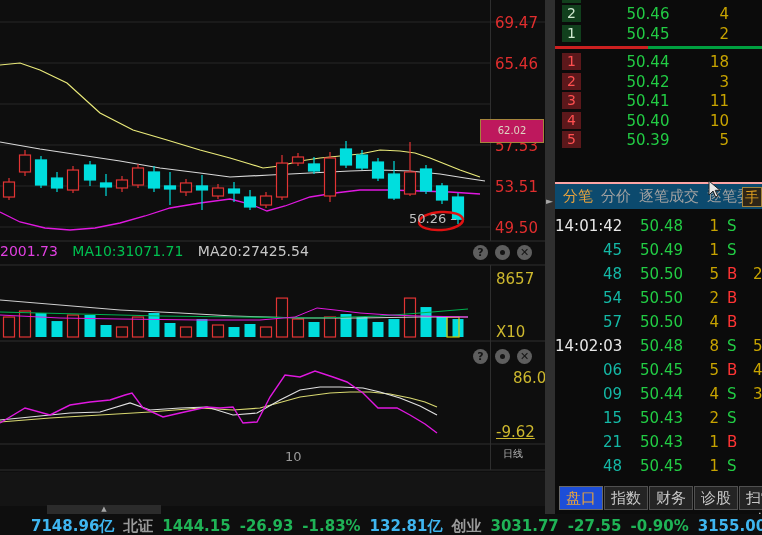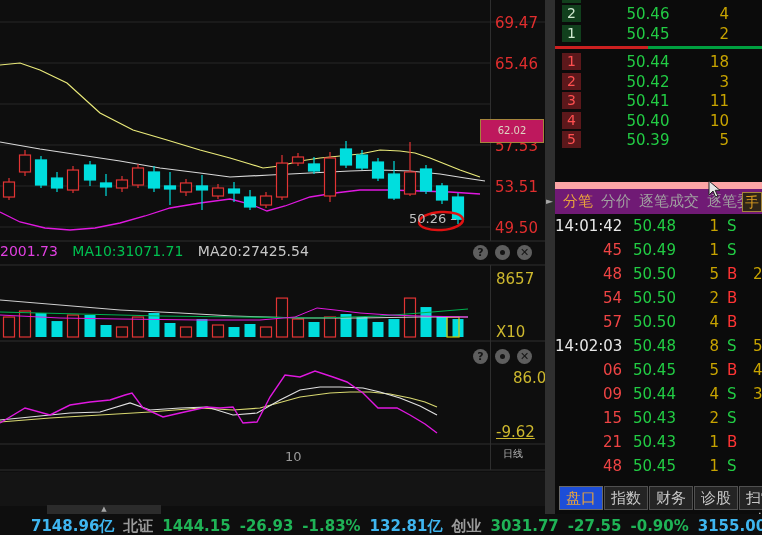--- a/index.html
+++ b/index.html
@@ -36,31 +36,31 @@
   .lvbox{position:absolute;left:7px;top:1px;width:19px;height:17px;line-height:17px;text-align:center;font-size:14px;}
   .lv-ask{background:#11401d;color:#cfe8cf;}
   .lv-bid{background:#5c181b;color:#ff5050;}
   .ob-price{position:absolute;left:55px;width:76px;text-align:center;color:#22cc44;}
   .ob-vol{position:absolute;left:128px;width:46px;text-align:right;color:#c8a400;}
   .ob-divider{position:absolute;left:0;top:46px;width:207px;height:3px;font-size:0;}
   .ob-divider .r{display:inline-block;width:45%;height:3px;background:#cc2020;}
   .ob-divider .g{display:inline-block;width:55%;height:3px;background:#00a040;}
   .ob-link{position:absolute;left:0;top:156px;width:207px;text-align:center;padding-left:14px;box-sizing:border-box;
            color:#c9902a;}
-  .tabstrip{position:absolute;left:0;top:182px;width:207px;height:25px;background:#701a75;
-            border-top:7px solid #fca5a5;}
+  .tabstrip{position:absolute;left:0;top:182px;width:207px;height:25px;background:#0c4a6e;
+            border-top:2px solid #fca5a5;}
   .rtab{position:absolute;top:0;height:25px;line-height:25px;color:#a0a0a0;}
   .rtab.active{color:#e8a33d;}
   .handbadge{position:absolute;left:187px;top:3px;width:18px;height:18px;line-height:18px;text-align:center;
              color:#e0a020;border:1px solid #a5853c;background:#2e2517;font-size:14px;}
   .trades{position:absolute;left:0;top:214px;width:207px;}
   .trow{position:relative;height:24px;line-height:24px;}
   .t-time{position:absolute;left:0;width:67px;text-align:right;}
-  .t-time.full{color:#e8e8e8;} .t-time.sec{color:#ef4444;}
-  .t-price{position:absolute;left:78px;width:50px;text-align:left;color:#22cc44;}
+  .t-time.full{color:#e8e8e8;} .t-time.sec{color:#14b8a6;}
+  .t-price{position:absolute;left:78px;width:50px;text-align:right;color:#22cc44;}
   .t-vol{position:absolute;left:136px;width:28px;text-align:right;color:#c8a400;}
   .t-side{position:absolute;left:172px;width:16px;}
   .t-side.S{color:#22cc44;} .t-side.B{color:#ff3434;}
   .t-extra{position:absolute;left:198px;width:14px;color:#c8a400;}
   .btabs{position:absolute;left:0;top:486px;width:207px;height:26px;}
   .btab{position:absolute;top:0;width:42px;height:22px;line-height:22px;text-align:center;border:1px solid #505050;
         background:#242424;color:#c8c8c8;}
   .btab.active{background:#1d4ed8;color:#e8a33d;border-color:#6a6a6a;}
   .xtick{color:#999;font-size:13px;}
   .period{color:#b5b5b5;font-size:10px;}

